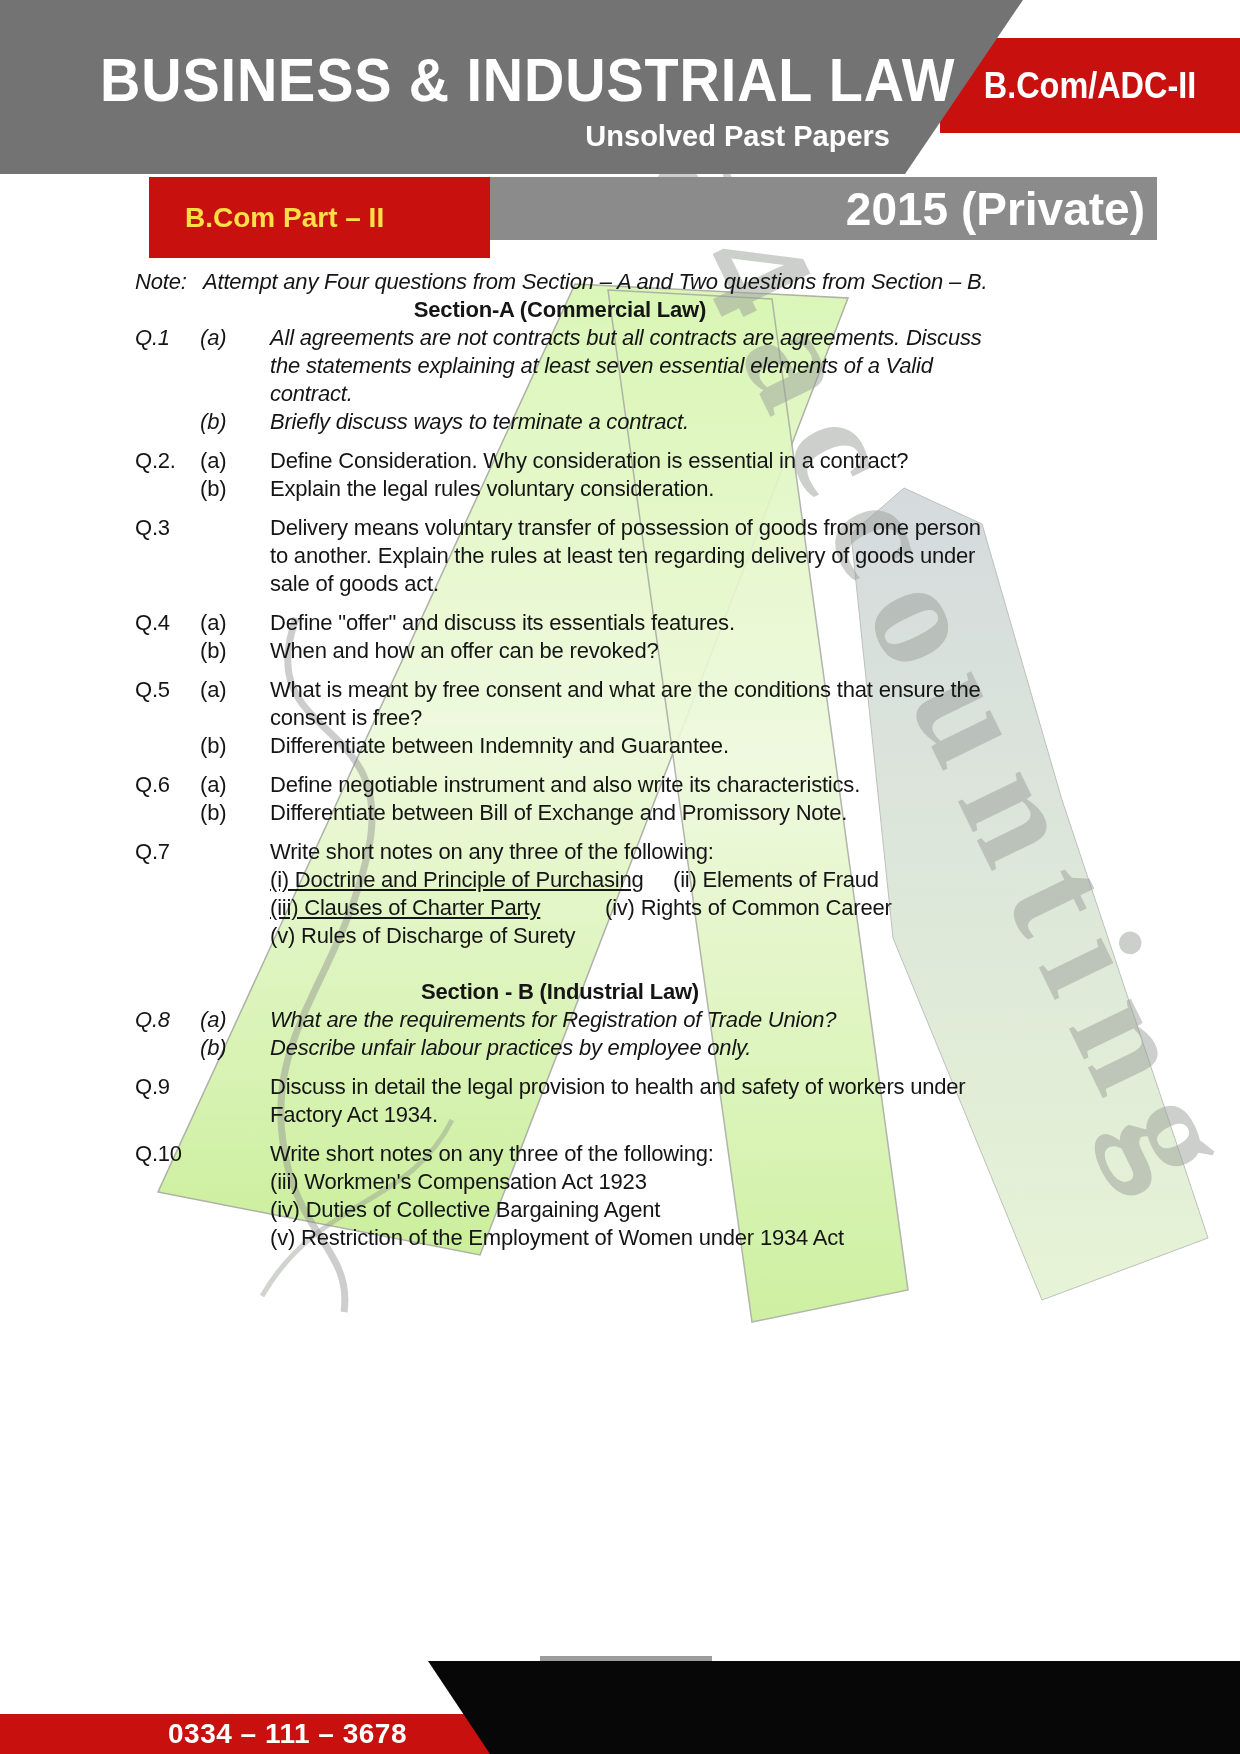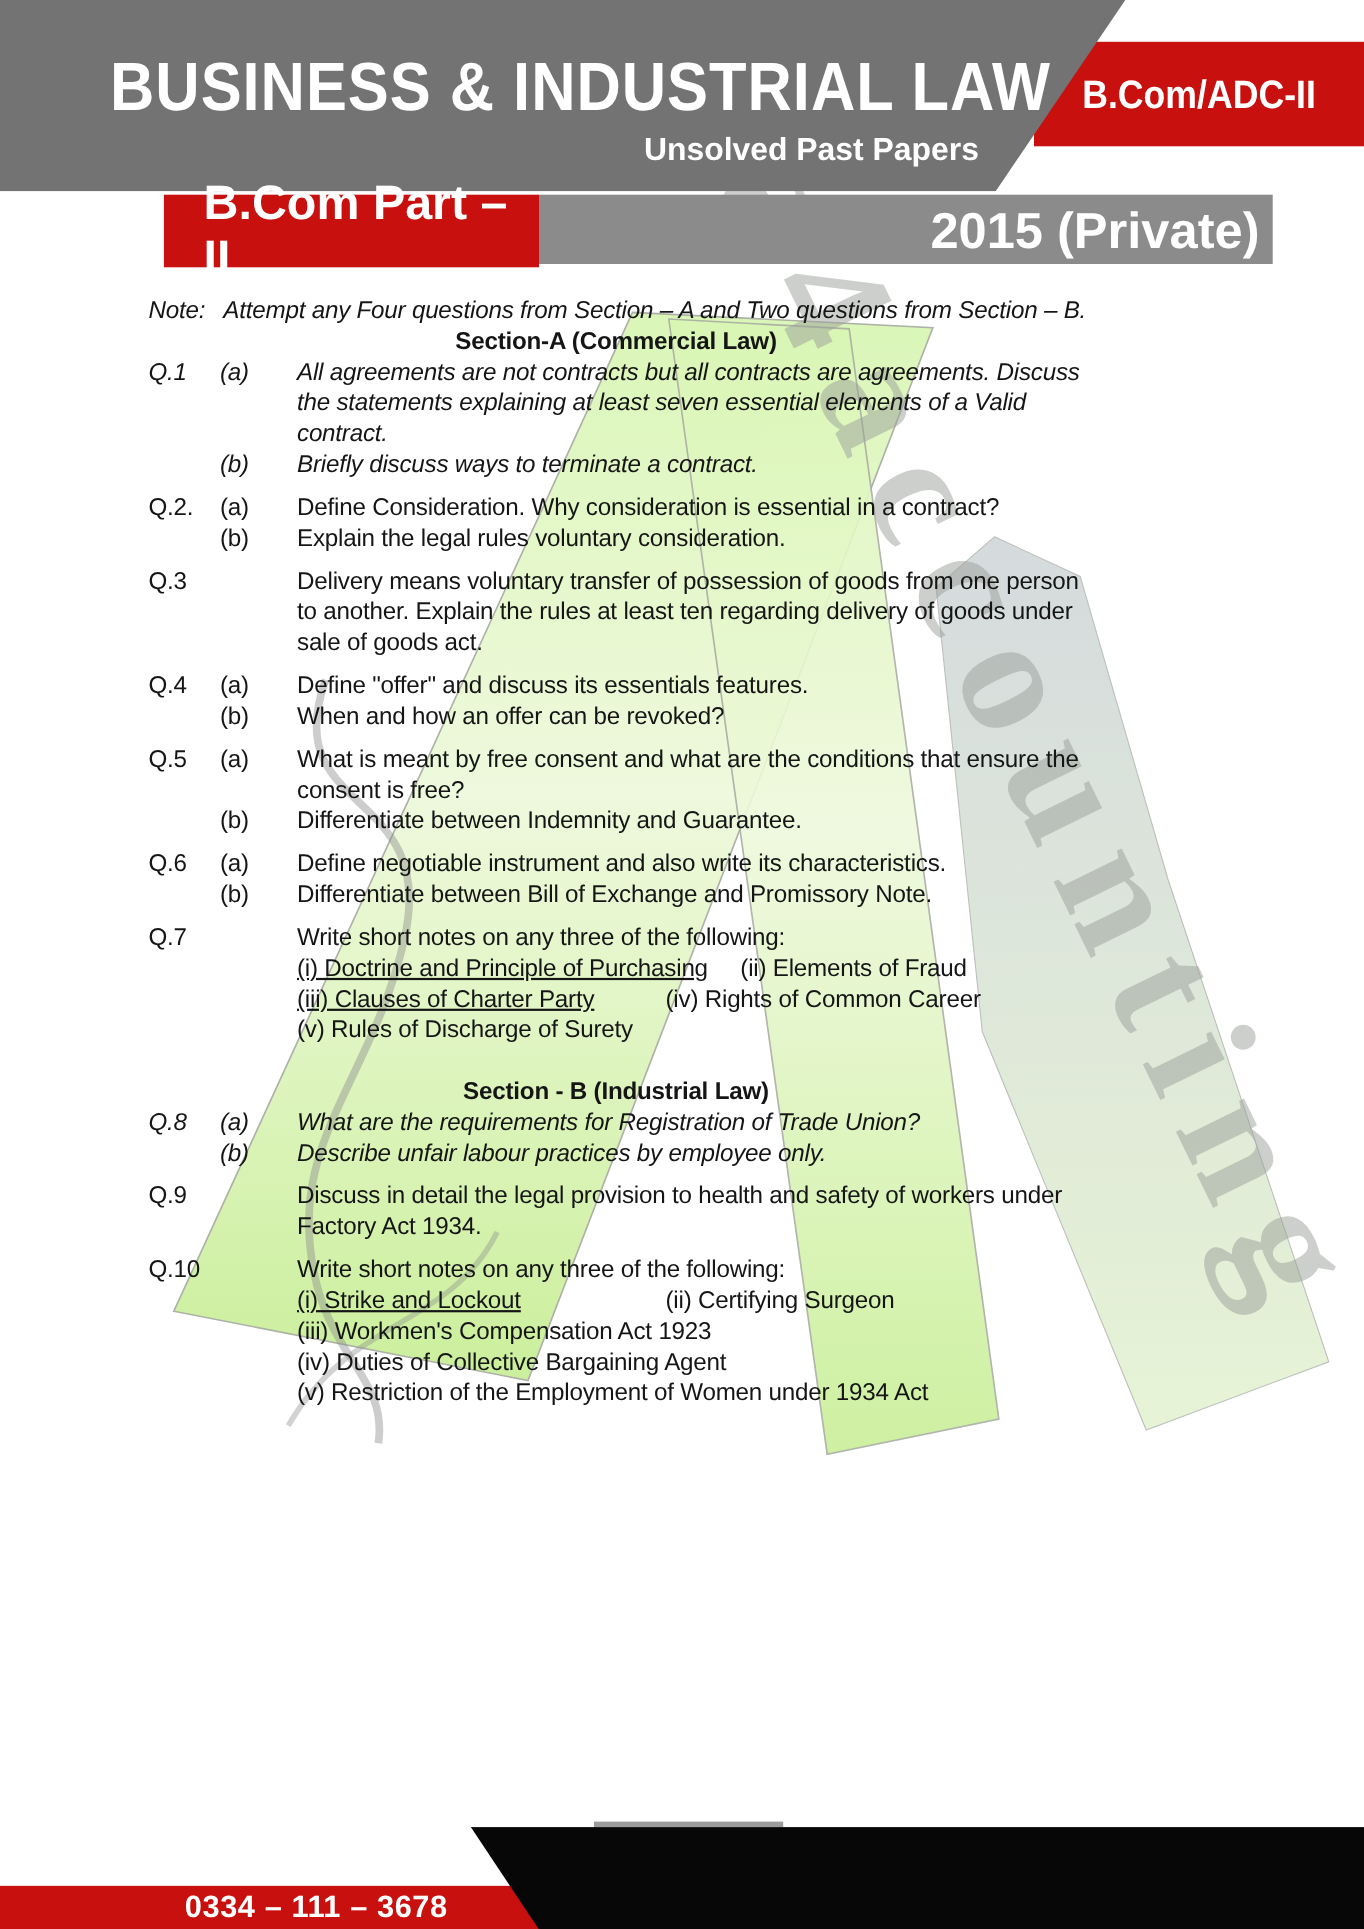--- a/index.html
+++ b/index.html
@@ -13,22 +13,22 @@
              display:inline-block;transform:scaleX(.9);transform-origin:center;}
   .hdr-black{position:absolute;left:0;top:0;width:1240px;height:174px;background:#737373;z-index:3;
              clip-path:polygon(0 0,1023px 0,905px 174px,0 174px);}
   .hdr-title{position:absolute;left:100px;top:44px;color:#fff;font-weight:800;font-size:62px;
              letter-spacing:1px;white-space:nowrap;}
   .hdr-title .sq{display:inline-block;transform:scaleX(.9);transform-origin:left;}
   .hdr-sub{position:absolute;left:100px;top:120px;width:790px;text-align:right;color:#fff;
            font-weight:bold;font-size:29px;}
 
   
-  .banner-red{position:absolute;left:149px;top:177px;width:341px;height:66px;z-index:3;
-              display:flex;align-items:center;color:#ffffff;font-weight:bold;font-size:44px;
+  .banner-red{position:absolute;left:149px;top:177px;width:341px;height:81px;z-index:3;
+              display:flex;align-items:center;color:#fde047;font-weight:bold;font-size:28px;
               padding-left:0;}
   .banner-red span{padding-left:36px;}
   .banner-gray{position:absolute;left:490px;top:177px;width:667px;height:63px;background:#8b8b8b;z-index:3;
                display:flex;align-items:center;justify-content:flex-end;color:#fff;
                font-weight:bold;font-size:46px;}
   .banner-gray span{padding-right:12px;}
 
   
   .wm{position:absolute;left:0;top:0;z-index:1;}
 
@@ -258,21 +258,20 @@
             </div>
           </div>
         </div>
         <div class="item q">
           <div class="qnum">Q.10</div>
           <div class="qbody">
             <div class="part">
               <div class="plabel"></div>
               <div class="ptext">
                 <div class="line">Write short notes on any three of the following:</div>
-                <div class="line"><span class="c1" style="width: 335px;">(i) Strike and Lockout</span><span>(ii) Certifying Surgeon</span></div>
                 <div class="line">(iii) Workmen's Compensation Act 1923</div>
                 <div class="line">(iv) Duties of Collective Bargaining Agent</div>
                 <div class="line">(v) Restriction of the Employment of Women under 1934 Act</div>
               </div>
             </div>
           </div>
         </div>
       </div>
   </div>
 

